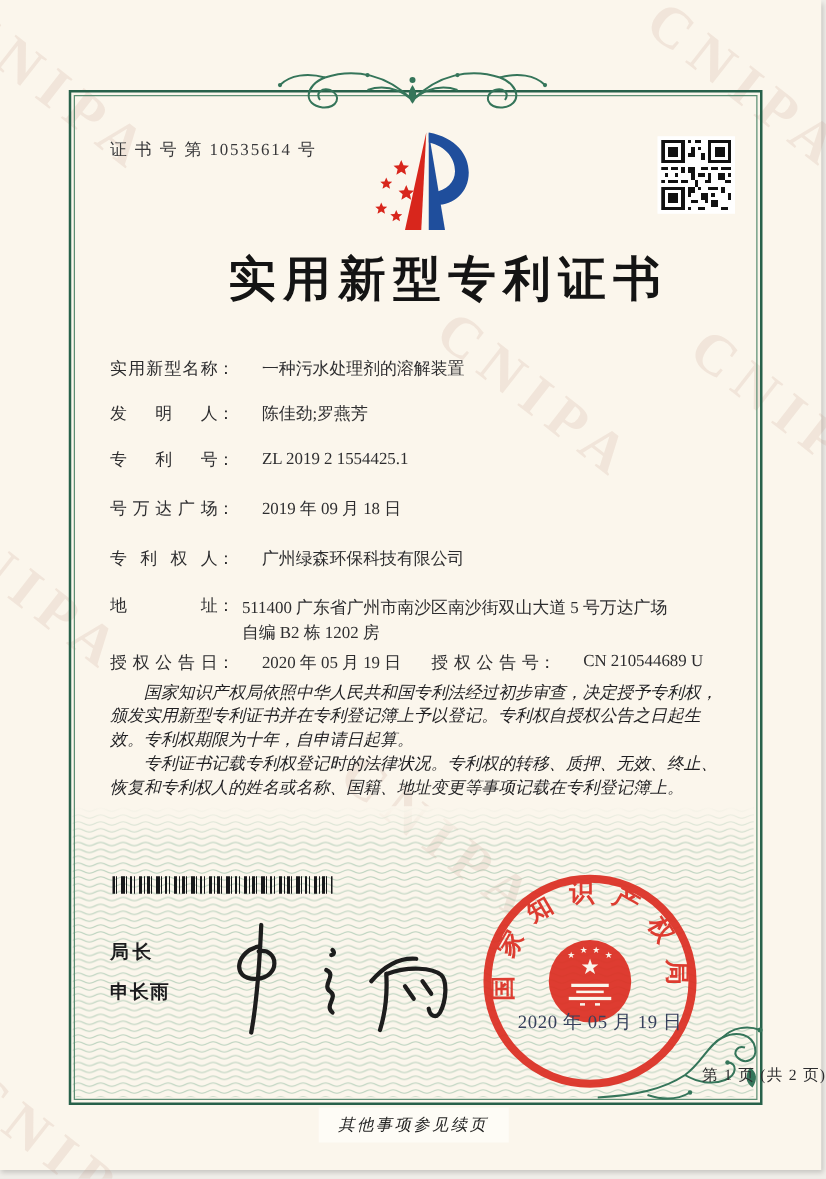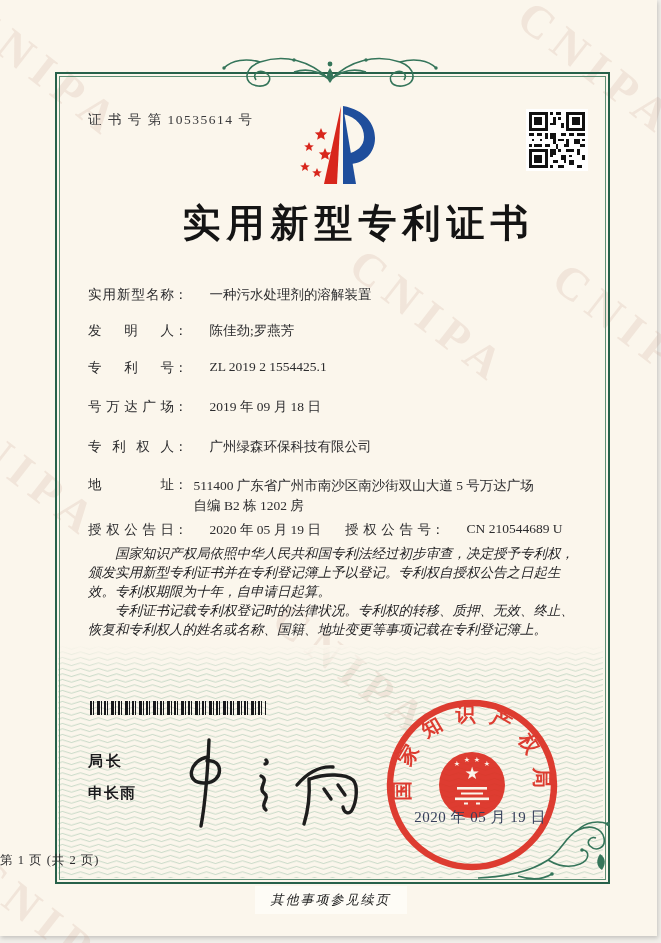--- a/index.html
+++ b/index.html
@@ -51,21 +51,21 @@
   #director-role{position:absolute;left:88px;top:752px;font-family:"Liberation Sans",sans-serif;
         font-size:15px;font-weight:600;color:#1c1c1e;letter-spacing:3px;}
   #director-name{position:absolute;left:88px;top:784px;font-family:"Liberation Sans",sans-serif;
         font-size:15px;font-weight:600;color:#1c1c1e;letter-spacing:1px;}
   #signature{position:absolute;left:162px;top:733px;width:205px;height:96px;}
   
   #seal{position:absolute;left:382px;top:695px;width:180px;height:180px;opacity:.93;}
   #seal-date{position:absolute;left:405px;top:808px;width:150px;text-align:center;
         font-size:15px;color:#36405c;letter-spacing:.5px;}
   
-  #page-info{position:absolute;left:0;top:852px;width:661px;text-align:left;
+  #page-info{position:absolute;left:0;top:852px;width:661px;text-align:right;
         font-size:12.5px;color:#2c2c2e;letter-spacing:1px;}
   #continuation{position:absolute;left:0;top:886px;width:661px;text-align:center;}
   #continuation span{display:inline-block;background:#fefcf6;padding:5px 16px;
         font-size:13px;font-style:italic;color:#222;letter-spacing:2px;}
 </style>
 </head>
 <body>
 
 <div id="page">
   <div id="paper">

